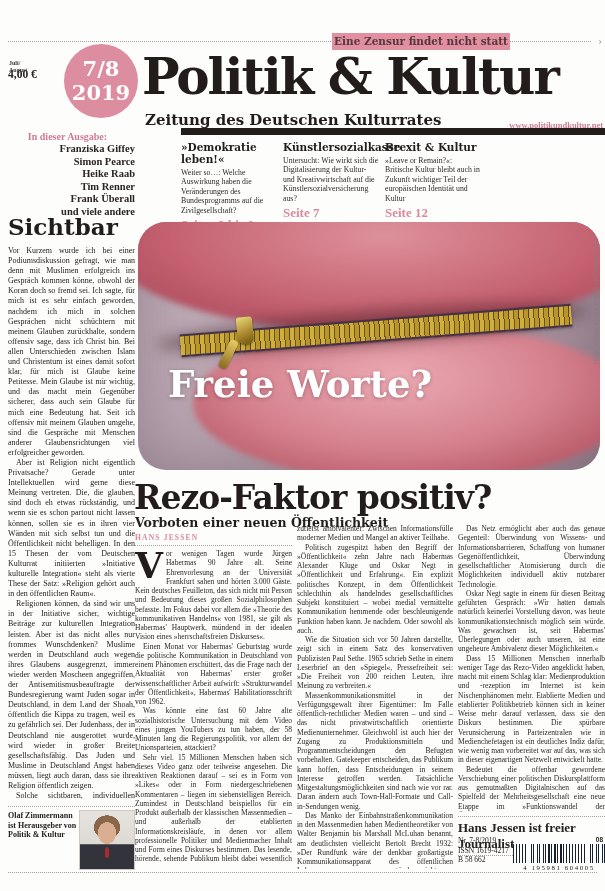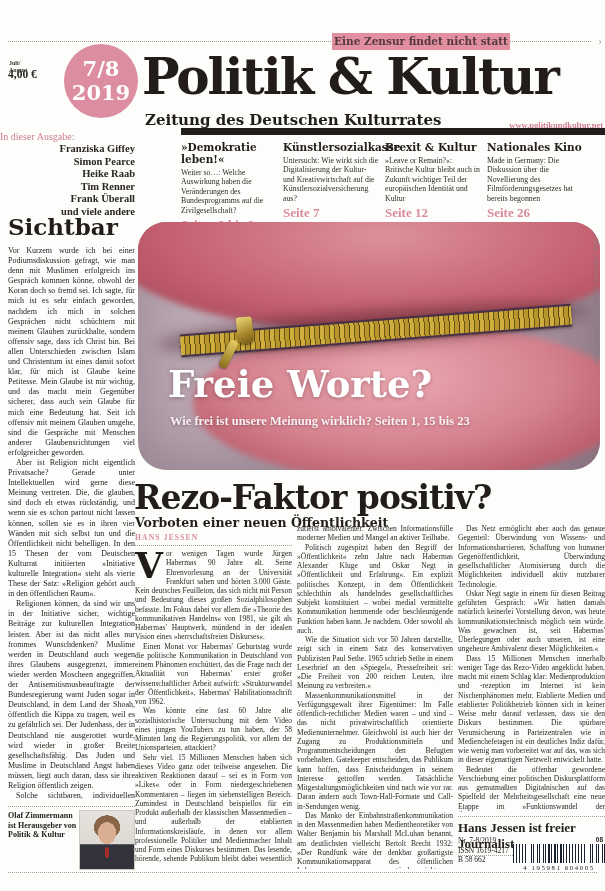--- a/index.html
+++ b/index.html
@@ -18,21 +18,21 @@
   .issue-circle{left:64px;top:44px;width:74px;height:74px;border-radius:50%;background:#dd8da0;
           color:#fff;text-align:center;font-family:"DejaVu Serif",serif;font-weight:bold;
           font-size:21px;line-height:1.12;padding-top:13px;box-sizing:border-box;}
   .masthead-title{left:142px;top:47px;width:463px;font-family:"DejaVu Serif",serif;font-weight:bold;
           font-size:50px;letter-spacing:-2px;color:#221d1a;white-space:nowrap;}
   .masthead-sub{left:145px;top:111px;font-family:"DejaVu Serif",serif;font-weight:bold;font-size:15px;color:#221d1a;}
   .website{right:2px;top:120px;color:#cf7b90;font-weight:bold;font-size:8.5px;}
   .black-bar{left:181px;right:0;top:128px;height:7px;background:#221d1a;}
 
   
-  .issue-label{left:0;top:131px;width:135px;text-align:left;color:#cf7b90;font-weight:normal;font-size:10px;}
+  .issue-label{left:0;top:131px;width:135px;text-align:center;color:#cf7b90;font-weight:bold;font-size:10px;}
   .contributors{left:0;top:143px;width:135px;text-align:right;font-weight:bold;font-size:10.5px;line-height:12.5px;color:#2a2522;}
 
   
   .teasers{left:181px;top:141px;width:424px;display:flex;gap:6px;}
   .teaser{width:96px;}
   .t-title{margin:0 0 3px 0;font-family:"DejaVu Serif",serif;font-weight:bold;font-size:10.5px;line-height:12px;color:#221d1a;}
   .t-text{margin:0;font-size:7.8px;line-height:9.4px;color:#2e2a26;}
   .t-page{margin-top:2px;color:#d98a9c;font-weight:bold;font-size:13px;}
 
   
@@ -141,25 +141,20 @@
       <article class="teaser">
         <h3 class="t-title">Künstlersozialkasse</h3>
         <p class="t-text">Untersucht: Wie wirkt sich die Digitalisierung der Kultur- und Kreativwirtschaft auf die Künstlersozialversicherung aus?</p>
         <div class="t-page">Seite 7</div>
       </article>
       <article class="teaser">
         <h3 class="t-title">Brexit &amp; Kultur</h3>
         <p class="t-text">»Leave or Remain?«: Britische Kultur bleibt auch in Zukunft wichtiger Teil der europäischen Identität und Kultur</p>
         <div class="t-page">Seite 12</div>
       </article>
-      <article class="teaser">
-        <h3 class="t-title">Nationales Kino</h3>
-        <p class="t-text">Made in Germany: Die Diskussion über die Novellierung des Filmförderungsgesetzes hat bereits begonnen</p>
-        <div class="t-page">Seite 26</div>
-      </article>
     </div>
 
   <div class="abs sichtbar-title">Sichtbar</div>
   <div class="abs sichtbar-body">
       <p class="np">Vor Kurzem wurde ich bei einer Podiumsdiskussion gefragt, wie man denn mit Muslimen erfolgreich ins Gespräch kommen könne, obwohl der Koran doch so fremd sei. Ich sagte, für mich ist es sehr einfach geworden, nachdem ich mich in solchen Gesprächen nicht schüchtern mit meinem Glauben zurückhalte, sondern offensiv sage, dass ich Christ bin. Bei allen Unterschieden zwischen Islam und Christentum ist eines damit sofort klar, für mich ist Glaube keine Petitesse. Mein Glaube ist mir wichtig, und das macht mein Gegenüber sicherer, dass auch sein Glaube für mich eine Bedeutung hat. Seit ich offensiv mit meinem Glauben umgehe, sind die Gespräche mit Menschen anderer Glaubensrichtungen viel erfolgreicher geworden.</p>
       <p class="">Aber ist Religion nicht eigentlich Privatsache? Gerade unter Intellektuellen wird gerne diese Meinung vertreten. Die, die glauben, sind doch eh etwas rückständig, und wenn sie es schon partout nicht lassen können, sollen sie es in ihren vier Wänden mit sich selbst tun und die Öffentlichkeit nicht behelligen. In den 15 Thesen der vom Deutschen Kulturrat initiierten »Initiative kulturelle Integration« steht als vierte These der Satz: »Religion gehört auch in den öffentlichen Raum«.</p>
       <p class="">Religionen können, da sind wir uns in der Initiative sicher, wichtige Beiträge zur kulturellen Integration leisten. Aber ist das nicht alles nur frommes Wunschdenken? Muslime werden in Deutschland auch wegen ihres Glaubens ausgegrenzt, immer wieder werden Moscheen angegriffen, der Antisemitismusbeauftragte der Bundesregierung warnt Juden sogar in Deutschland, in dem Land der Shoah, öffentlich die Kippa zu tragen, weil es zu gefährlich sei. Der Judenhass, der in Deutschland nie ausgerottet wurde, wird wieder in großer Breite gesellschaftsfähig. Das Juden und Muslime in Deutschland Angst haben müssen, liegt auch daran, dass sie ihre Religion öffentlich zeigen.</p>
       <p class="">Solche sichtbaren, individuellen Zeichen wie z. B. Kippa und Kopftuch gibt es im Christentum nicht, doch wer hindert die Christen daran, ihr Bekenntnis deutlich zu benennen und damit der öffentlichen Religionsausübung mehr Normalität zu geben? Zur Sichtbarkeit des Glaubens gehört aber auch, dass Kirchen, Moscheen und Synagogen das kulturelle Bild unserer Städte deutlich mitprägen. Es ist gut, dass in Deutschland jetzt vermehrt Moscheen und Synagogen gebaut werden.</p>
     </div>
   <div class="abs sichtbar-author">
@@ -170,21 +165,20 @@
   </div>
 
   <div class="abs hero">
     <div class="upper-lip"></div>
     <div class="lower-lip"></div>
     <div class="mouth-shadow"></div>
     <div class="zipper"></div>
     <div class="zip-slider"></div>
     <div class="zip-pull"></div>
     <div class="hero-headline">Freie Worte?</div>
-    <div class="hero-subline">Wie frei ist unsere Meinung wirklich?  Seiten 1, 15 bis 23</div>
     <div class="hero-credit">FOTO: ADOBE STOCK PHOTO / BAZELBUT PHOTO</div>
   </div>
 
   <div class="abs headline">Rezo-Faktor positiv?</div>
   <div class="abs subhead">Vorboten einer neuen Öffentlichkeit</div>
   <div class="abs author">HANS JESSEN</div>
   <div class="col" id="col1">
       <p class="np"><span class="dropcap">V</span>or wenigen Tagen wurde Jürgen Habermas 90 Jahre alt. Seine Ehrenvorlesung an der Universität Frankfurt sahen und hörten 3.000 Gäste. Kein deutsches Feuilleton, das sich nicht mit Person und Bedeutung dieses großen Sozialphilosophen befasste. Im Fokus dabei vor allem die »Theorie des kommunikativen Handelns« von 1981, sie gilt als Habermas' Hauptwerk, mündend in der idealen Vision eines »herrschaftsfreien Diskurses«.</p>
       <p class="">Einen Monat vor Habermas' Geburtstag wurde die politische Kommunikation in Deutschland von einem Phänomen erschüttert, das die Frage nach der Aktualität von Habermas' erster großer wissenschaftlicher Arbeit aufwirft: »Strukturwandel der Öffentlichkeit«, Habermas' Habilitationsschrift von 1962.</p>
       <p class="">Was könnte eine fast 60 Jahre alte sozialhistorische Untersuchung mit dem Video eines jungen YouTubers zu tun haben, der 58 Minuten lang die Regierungspolitik, vor allem der Unionsparteien, attackiert?</p>

